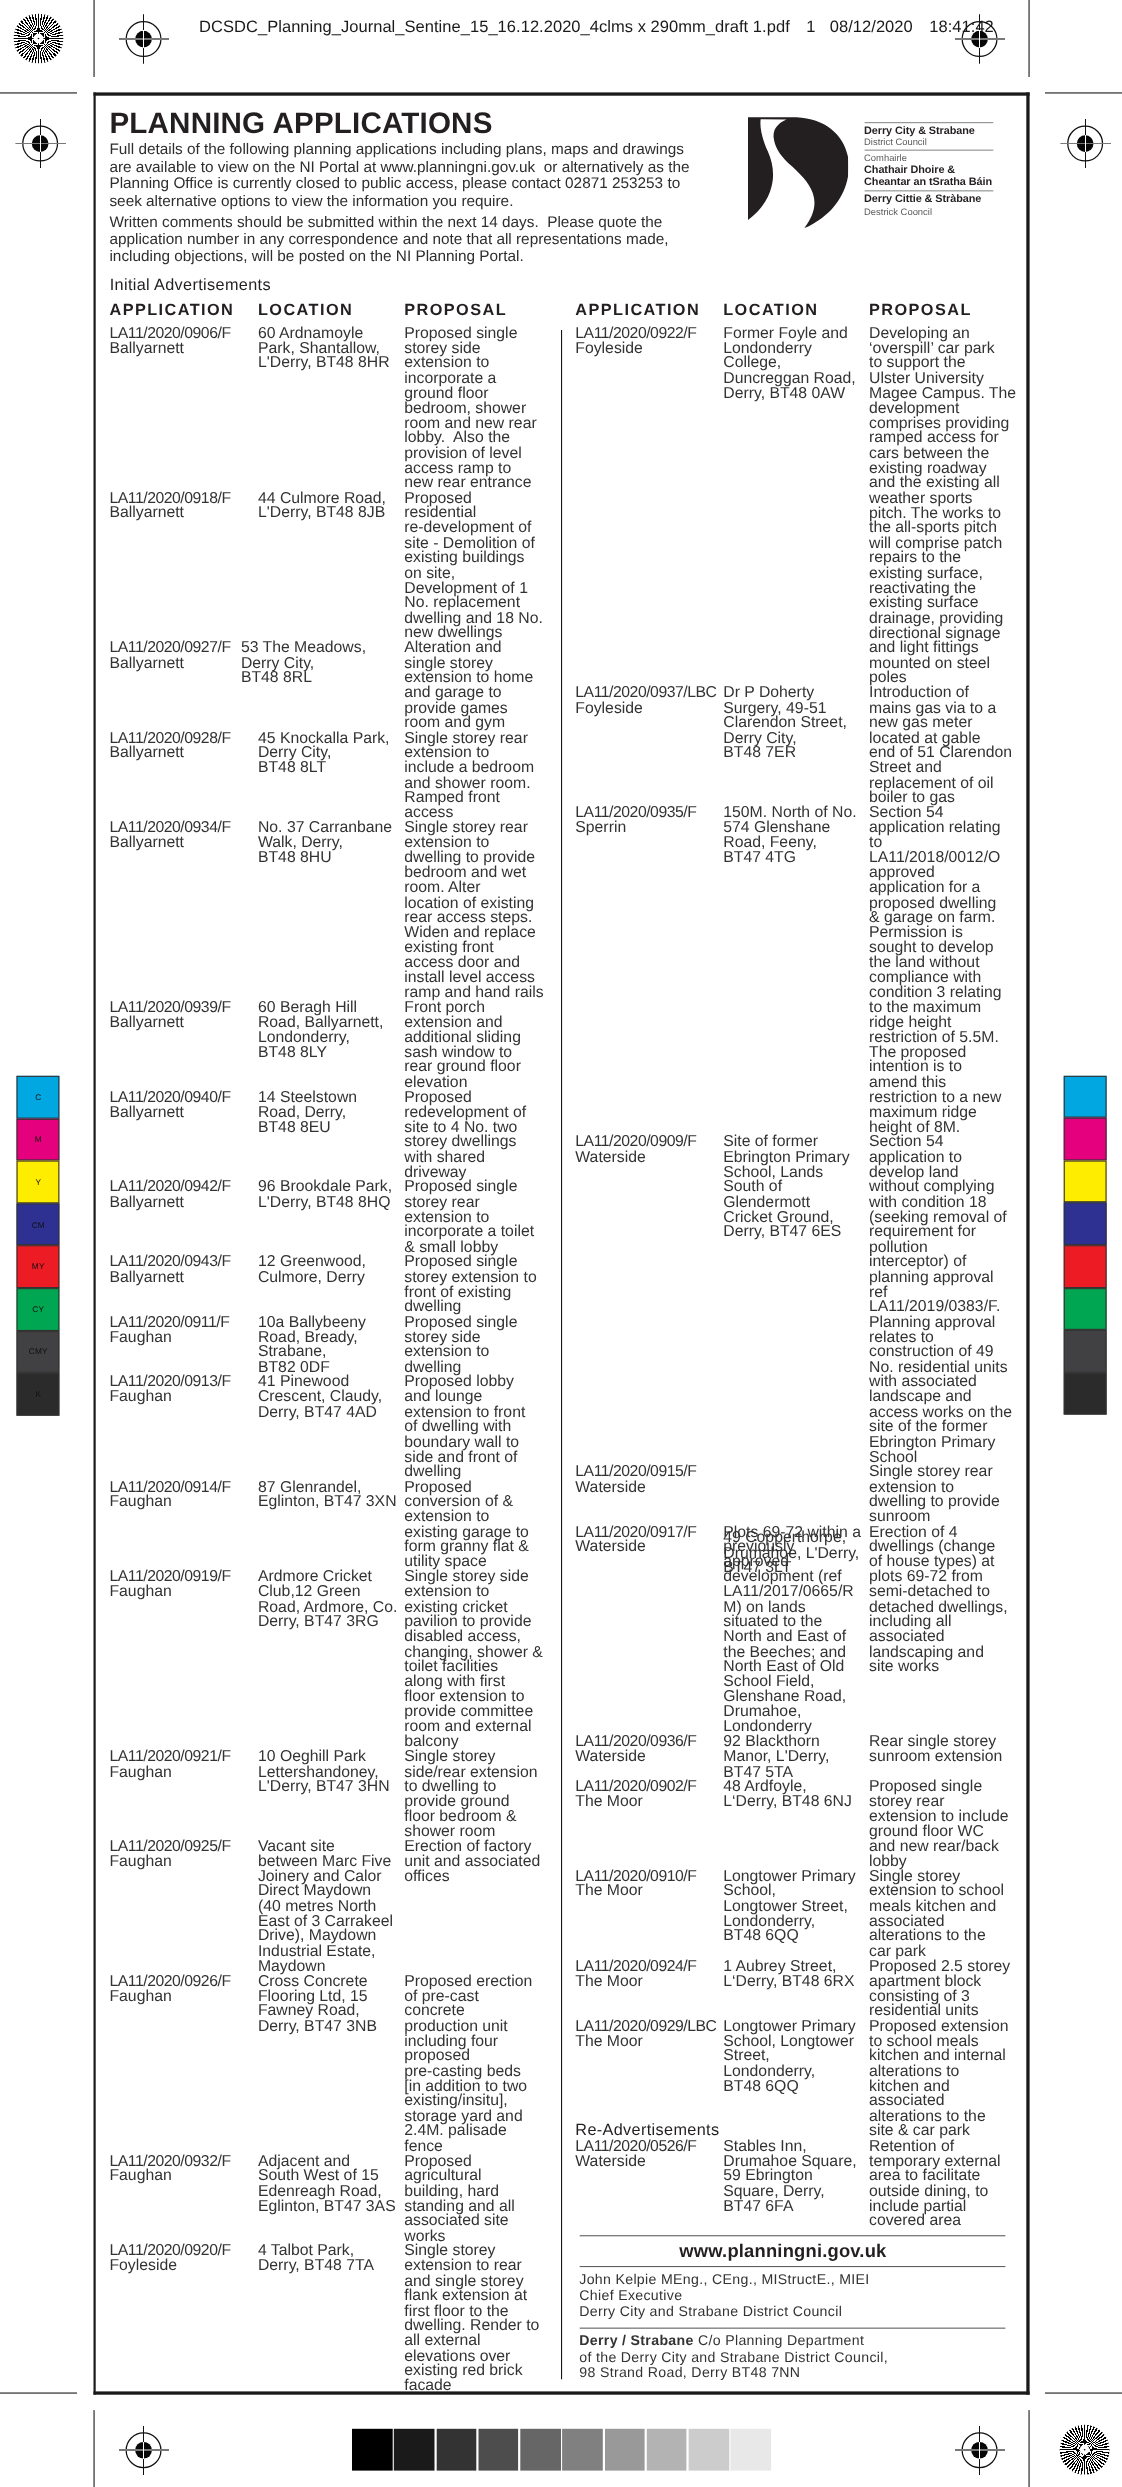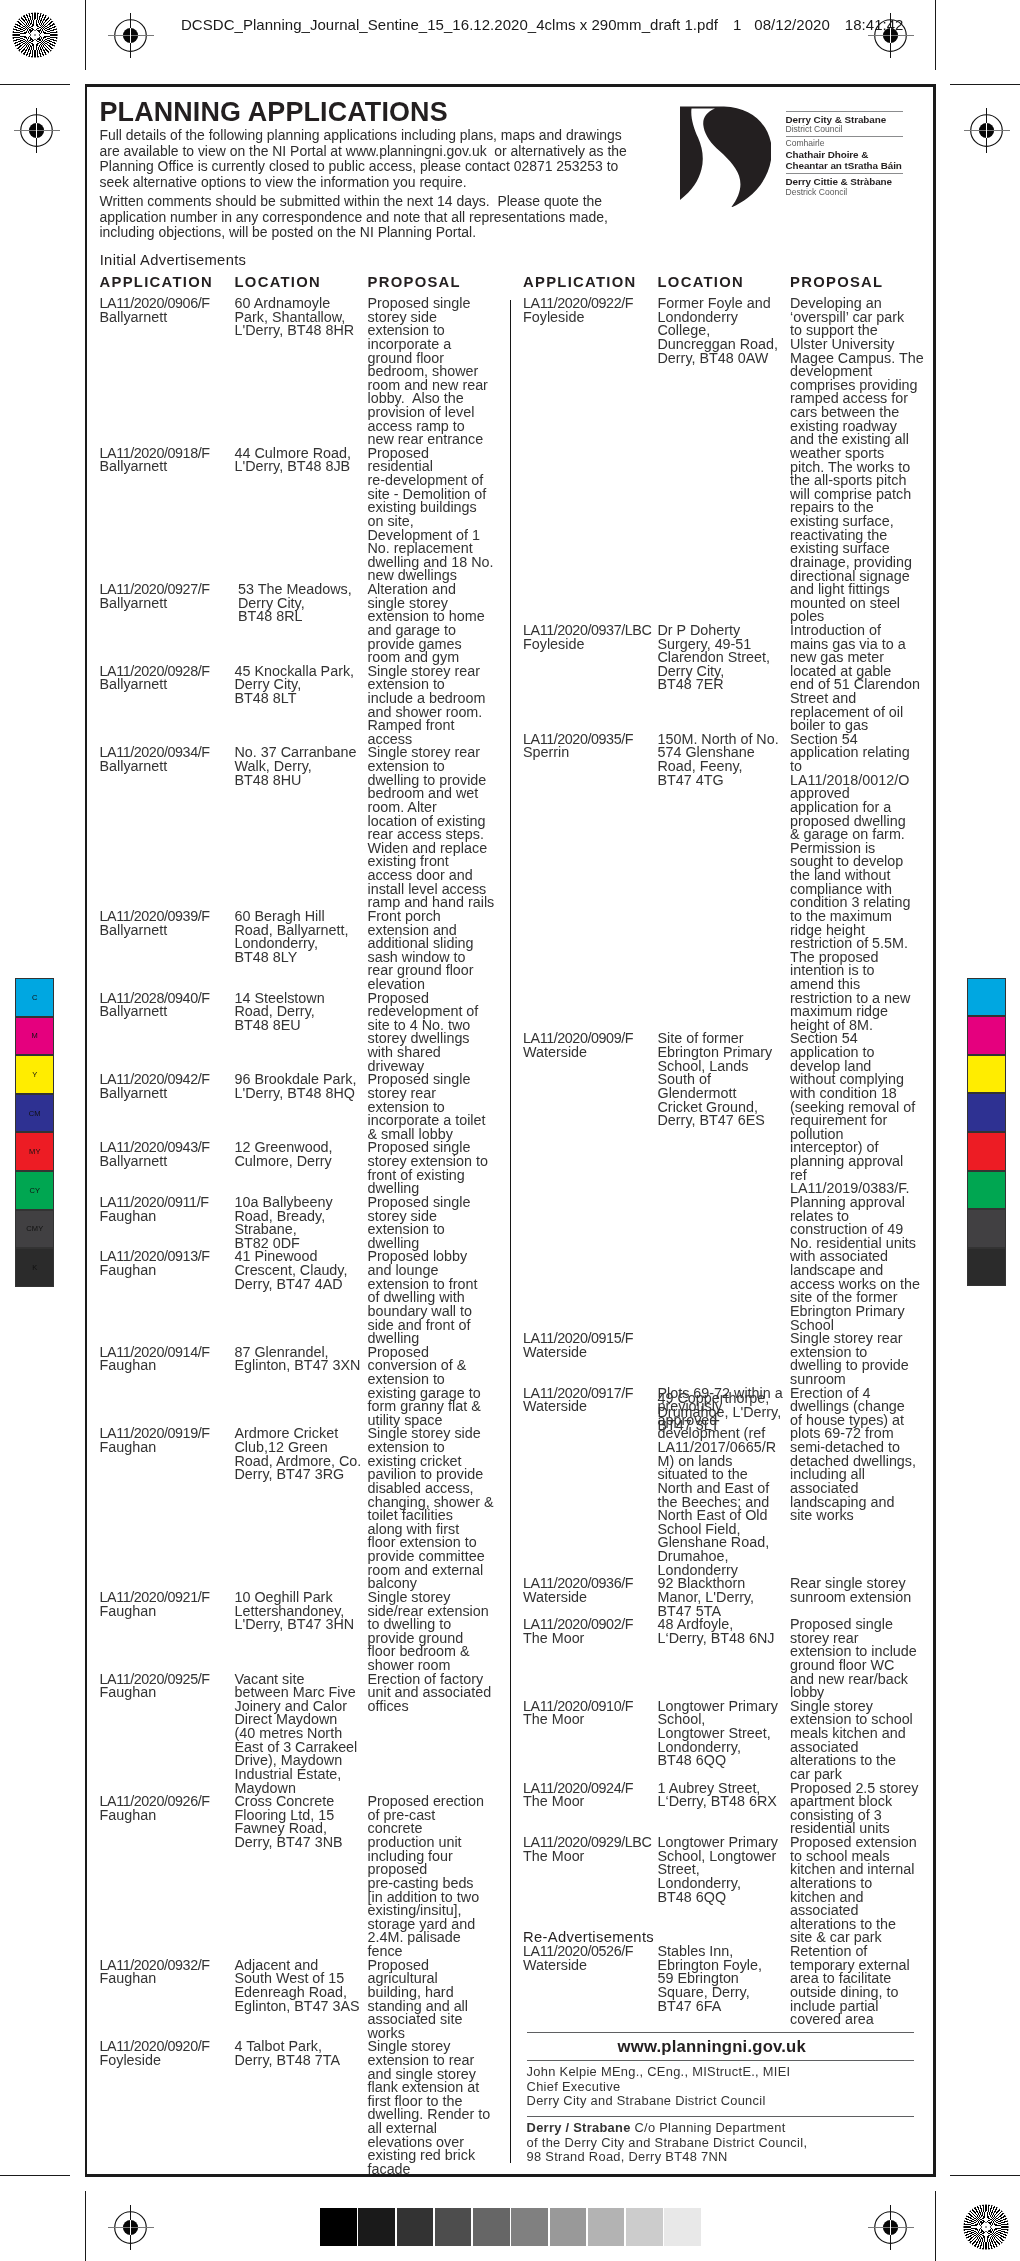--- a/index.html
+++ b/index.html
@@ -151,32 +151,32 @@
 <div class="colhead" data-name="column-header-location-right" style="left:657.5px;top:274.6px">LOCATION</div>
 <div class="colhead" data-name="column-header-proposal-right" style="left:790.0px;top:274.6px">PROPOSAL</div>
 <div class="divider" data-name="column-divider-rule" style="left:509.5px;top:300px;height:1863px"></div>
 <div class="cell" data-name="application-cell" style="left:99.5px;top:297.00px;width:134.0px"><div data-name="application-number">LA11/2020/0906/F</div><div data-name="application-ward">Ballyarnett</div></div>
 <div class="cell" data-name="location-cell" style="left:234.5px;top:297.00px;width:132.0px"><div data-name="location-line">60 Ardnamoyle</div><div data-name="location-line">Park, Shantallow,</div><div data-name="location-line">L'Derry, BT48 8HR</div></div>
 <div class="cell" data-name="proposal-cell" style="left:367.5px;top:297.00px;width:140.0px"><div data-name="proposal-line">Proposed single</div><div data-name="proposal-line">storey side</div><div data-name="proposal-line">extension to</div><div data-name="proposal-line">incorporate a</div><div data-name="proposal-line">ground floor</div><div data-name="proposal-line">bedroom, shower</div><div data-name="proposal-line">room and new rear</div><div data-name="proposal-line">lobby.  Also the</div><div data-name="proposal-line">provision of level</div><div data-name="proposal-line">access ramp to</div><div data-name="proposal-line">new rear entrance</div></div>
 <div class="cell" data-name="application-cell" style="left:99.5px;top:446.82px;width:134.0px"><div data-name="application-number">LA11/2020/0918/F</div><div data-name="application-ward">Ballyarnett</div></div>
 <div class="cell" data-name="location-cell" style="left:234.5px;top:446.82px;width:132.0px"><div data-name="location-line">44 Culmore Road,</div><div data-name="location-line">L'Derry, BT48 8JB</div></div>
 <div class="cell" data-name="proposal-cell" style="left:367.5px;top:446.82px;width:140.0px"><div data-name="proposal-line">Proposed</div><div data-name="proposal-line">residential</div><div data-name="proposal-line">re-development of</div><div data-name="proposal-line">site - Demolition of</div><div data-name="proposal-line">existing buildings</div><div data-name="proposal-line">on site,</div><div data-name="proposal-line">Development of 1</div><div data-name="proposal-line">No. replacement</div><div data-name="proposal-line">dwelling and 18 No.</div><div data-name="proposal-line">new dwellings</div></div>
 <div class="cell" data-name="application-cell" style="left:99.5px;top:583.02px;width:134.0px"><div data-name="application-number">LA11/2020/0927/F</div><div data-name="application-ward">Ballyarnett</div></div>
-<div class="cell" data-name="location-cell" style="left:238px;top:583.02px;width:132.0px"><div data-name="location-line">53 The Meadows,</div><div data-name="location-line">Derry City,</div><div data-name="location-line">BT48 8RL</div></div>
+<div class="cell" data-name="location-cell" style="left:219px;top:583.02px;width:132.0px"><div data-name="location-line">53 The Meadows,</div><div data-name="location-line">Derry City,</div><div data-name="location-line">BT48 8RL</div></div>
 <div class="cell" data-name="proposal-cell" style="left:367.5px;top:583.02px;width:140.0px"><div data-name="proposal-line">Alteration and</div><div data-name="proposal-line">single storey</div><div data-name="proposal-line">extension to home</div><div data-name="proposal-line">and garage to</div><div data-name="proposal-line">provide games</div><div data-name="proposal-line">room and gym</div></div>
 <div class="cell" data-name="application-cell" style="left:99.5px;top:664.74px;width:134.0px"><div data-name="application-number">LA11/2020/0928/F</div><div data-name="application-ward">Ballyarnett</div></div>
 <div class="cell" data-name="location-cell" style="left:234.5px;top:664.74px;width:132.0px"><div data-name="location-line">45 Knockalla Park,</div><div data-name="location-line">Derry City,</div><div data-name="location-line">BT48 8LT</div></div>
 <div class="cell" data-name="proposal-cell" style="left:367.5px;top:664.74px;width:140.0px"><div data-name="proposal-line">Single storey rear</div><div data-name="proposal-line">extension to</div><div data-name="proposal-line">include a bedroom</div><div data-name="proposal-line">and shower room.</div><div data-name="proposal-line">Ramped front</div><div data-name="proposal-line">access</div></div>
 <div class="cell" data-name="application-cell" style="left:99.5px;top:746.46px;width:134.0px"><div data-name="application-number">LA11/2020/0934/F</div><div data-name="application-ward">Ballyarnett</div></div>
 <div class="cell" data-name="location-cell" style="left:234.5px;top:746.46px;width:132.0px"><div data-name="location-line">No. 37 Carranbane</div><div data-name="location-line">Walk, Derry,</div><div data-name="location-line">BT48 8HU</div></div>
 <div class="cell" data-name="proposal-cell" style="left:367.5px;top:746.46px;width:140.0px"><div data-name="proposal-line">Single storey rear</div><div data-name="proposal-line">extension to</div><div data-name="proposal-line">dwelling to provide</div><div data-name="proposal-line">bedroom and wet</div><div data-name="proposal-line">room. Alter</div><div data-name="proposal-line">location of existing</div><div data-name="proposal-line">rear access steps.</div><div data-name="proposal-line">Widen and replace</div><div data-name="proposal-line">existing front</div><div data-name="proposal-line">access door and</div><div data-name="proposal-line">install level access</div><div data-name="proposal-line">ramp and hand rails</div></div>
 <div class="cell" data-name="application-cell" style="left:99.5px;top:909.90px;width:134.0px"><div data-name="application-number">LA11/2020/0939/F</div><div data-name="application-ward">Ballyarnett</div></div>
 <div class="cell" data-name="location-cell" style="left:234.5px;top:909.90px;width:132.0px"><div data-name="location-line">60 Beragh Hill</div><div data-name="location-line">Road, Ballyarnett,</div><div data-name="location-line">Londonderry,</div><div data-name="location-line">BT48 8LY</div></div>
 <div class="cell" data-name="proposal-cell" style="left:367.5px;top:909.90px;width:140.0px"><div data-name="proposal-line">Front porch</div><div data-name="proposal-line">extension and</div><div data-name="proposal-line">additional sliding</div><div data-name="proposal-line">sash window to</div><div data-name="proposal-line">rear ground floor</div><div data-name="proposal-line">elevation</div></div>
-<div class="cell" data-name="application-cell" style="left:99.5px;top:991.62px;width:134.0px"><div data-name="application-number">LA11/2028/0940/F</div><div data-name="application-ward">Ballyarnett</div></div>
+<div class="cell" data-name="application-cell" style="left:99.5px;top:991.62px;width:134.0px"><div data-name="application-number">LA11/2020/0940/F</div><div data-name="application-ward">Ballyarnett</div></div>
 <div class="cell" data-name="location-cell" style="left:234.5px;top:991.62px;width:132.0px"><div data-name="location-line">14 Steelstown</div><div data-name="location-line">Road, Derry,</div><div data-name="location-line">BT48 8EU</div></div>
 <div class="cell" data-name="proposal-cell" style="left:367.5px;top:991.62px;width:140.0px"><div data-name="proposal-line">Proposed</div><div data-name="proposal-line">redevelopment of</div><div data-name="proposal-line">site to 4 No. two</div><div data-name="proposal-line">storey dwellings</div><div data-name="proposal-line">with shared</div><div data-name="proposal-line">driveway</div></div>
 <div class="cell" data-name="application-cell" style="left:99.5px;top:1073.34px;width:134.0px"><div data-name="application-number">LA11/2020/0942/F</div><div data-name="application-ward">Ballyarnett</div></div>
 <div class="cell" data-name="location-cell" style="left:234.5px;top:1073.34px;width:132.0px"><div data-name="location-line">96 Brookdale Park,</div><div data-name="location-line">L'Derry, BT48 8HQ</div></div>
 <div class="cell" data-name="proposal-cell" style="left:367.5px;top:1073.34px;width:140.0px"><div data-name="proposal-line">Proposed single</div><div data-name="proposal-line">storey rear</div><div data-name="proposal-line">extension to</div><div data-name="proposal-line">incorporate a toilet</div><div data-name="proposal-line">&amp; small lobby</div></div>
 <div class="cell" data-name="application-cell" style="left:99.5px;top:1141.44px;width:134.0px"><div data-name="application-number">LA11/2020/0943/F</div><div data-name="application-ward">Ballyarnett</div></div>
 <div class="cell" data-name="location-cell" style="left:234.5px;top:1141.44px;width:132.0px"><div data-name="location-line">12 Greenwood,</div><div data-name="location-line">Culmore, Derry</div></div>
 <div class="cell" data-name="proposal-cell" style="left:367.5px;top:1141.44px;width:140.0px"><div data-name="proposal-line">Proposed single</div><div data-name="proposal-line">storey extension to</div><div data-name="proposal-line">front of existing</div><div data-name="proposal-line">dwelling</div></div>
 <div class="cell" data-name="application-cell" style="left:99.5px;top:1195.92px;width:134.0px"><div data-name="application-number">LA11/2020/0911/F</div><div data-name="application-ward">Faughan</div></div>
 <div class="cell" data-name="location-cell" style="left:234.5px;top:1195.92px;width:132.0px"><div data-name="location-line">10a Ballybeeny</div><div data-name="location-line">Road, Bready,</div><div data-name="location-line">Strabane,</div><div data-name="location-line">BT82 0DF</div></div>
@@ -233,21 +233,21 @@
 <div class="cell" data-name="location-cell" style="left:657.5px;top:1699.86px;width:132.0px"><div data-name="location-line">Longtower Primary</div><div data-name="location-line">School,</div><div data-name="location-line">Longtower Street,</div><div data-name="location-line">Londonderry,</div><div data-name="location-line">BT48 6QQ</div></div>
 <div class="cell" data-name="proposal-cell" style="left:790.0px;top:1699.86px;width:140.0px"><div data-name="proposal-line">Single storey</div><div data-name="proposal-line">extension to school</div><div data-name="proposal-line">meals kitchen and</div><div data-name="proposal-line">associated</div><div data-name="proposal-line">alterations to the</div><div data-name="proposal-line">car park</div></div>
 <div class="cell" data-name="application-cell" style="left:523.0px;top:1781.58px;width:134.0px"><div data-name="application-number">LA11/2020/0924/F</div><div data-name="application-ward">The Moor</div></div>
 <div class="cell" data-name="location-cell" style="left:657.5px;top:1781.58px;width:132.0px"><div data-name="location-line">1 Aubrey Street,</div><div data-name="location-line">L‘Derry, BT48 6RX</div></div>
 <div class="cell" data-name="proposal-cell" style="left:790.0px;top:1781.58px;width:140.0px"><div data-name="proposal-line">Proposed 2.5 storey</div><div data-name="proposal-line">apartment block</div><div data-name="proposal-line">consisting of 3</div><div data-name="proposal-line">residential units</div></div>
 <div class="cell" data-name="application-cell" style="left:523.0px;top:1836.06px;width:134.0px"><div data-name="application-number">LA11/2020/0929/LBC</div><div data-name="application-ward">The Moor</div></div>
 <div class="cell" data-name="location-cell" style="left:657.5px;top:1836.06px;width:132.0px"><div data-name="location-line">Longtower Primary</div><div data-name="location-line">School, Longtower</div><div data-name="location-line">Street,</div><div data-name="location-line">Londonderry,</div><div data-name="location-line">BT48 6QQ</div></div>
 <div class="cell" data-name="proposal-cell" style="left:790.0px;top:1836.06px;width:140.0px"><div data-name="proposal-line">Proposed extension</div><div data-name="proposal-line">to school meals</div><div data-name="proposal-line">kitchen and internal</div><div data-name="proposal-line">alterations to</div><div data-name="proposal-line">kitchen and</div><div data-name="proposal-line">associated</div><div data-name="proposal-line">alterations to the</div><div data-name="proposal-line">site &amp; car park</div></div>
 <div class="sechead" data-name="section-heading-re-advertisements" style="left:523.0px;top:1930.22px">Re-Advertisements</div>
 <div class="cell" data-name="application-cell" style="left:523.0px;top:1945.02px;width:134.0px"><div data-name="application-number">LA11/2020/0526/F</div><div data-name="application-ward">Waterside</div></div>
-<div class="cell" data-name="location-cell" style="left:657.5px;top:1945.02px;width:132.0px"><div data-name="location-line">Stables Inn,</div><div data-name="location-line">Ebrington Foyle,</div><div data-name="location-line">59 Ebrington</div><div data-name="location-line">Square, Derry,</div><div data-name="location-line">BT47 6FA</div></div>
+<div class="cell" data-name="location-cell" style="left:657.5px;top:1945.02px;width:132.0px"><div data-name="location-line">Stables Inn,</div><div data-name="location-line">Drumahoe Square,</div><div data-name="location-line">59 Ebrington</div><div data-name="location-line">Square, Derry,</div><div data-name="location-line">BT47 6FA</div></div>
 <div class="cell" data-name="proposal-cell" style="left:790.0px;top:1945.02px;width:140.0px"><div data-name="proposal-line">Retention of</div><div data-name="proposal-line">temporary external</div><div data-name="proposal-line">area to facilitate</div><div data-name="proposal-line">outside dining, to</div><div data-name="proposal-line">include partial</div><div data-name="proposal-line">covered area</div></div>
 <div class="frule" data-name="footer-rule-top" style="left:526.7px;top:2032.2px;width:387.5px"></div>
 <div id="website" data-name="website-link" style="left:518.0px;top:2037.5px;width:387.5px">www.planningni.gov.uk</div>
 <div class="frule" data-name="footer-rule-middle" style="left:526.7px;top:2059.8px;width:387.5px"></div>
 <div class="foot" data-name="chief-executive-block" style="left:526.6px;top:2065.4px"><div data-name="officer-name">John Kelpie MEng., CEng., MIStructE., MIEI</div><div data-name="officer-title">Chief Executive</div><div data-name="officer-organisation">Derry City and Strabane District Council</div></div>
 <div class="frule" data-name="footer-rule-bottom" style="left:526.7px;top:2115.6px;width:387.5px"></div>
 <div class="foot" data-name="address-block" style="left:526.6px;top:2121.2px"><div data-name="address-line-1"><b data-name="address-council-name">Derry / Strabane</b><span data-name="address-department"> C/o Planning Department</span></div><div data-name="address-line-2">of the Derry City and Strabane District Council,</div><div data-name="address-line-3">98 Strand Road, Derry BT48 7NN</div></div>
 <div class="cbar" data-name="colour-bar-left-c" style="left:15.3px;top:978.10px;background:#00a7e1">
     <span data-name="colour-bar-label">C</span>
   </div>

